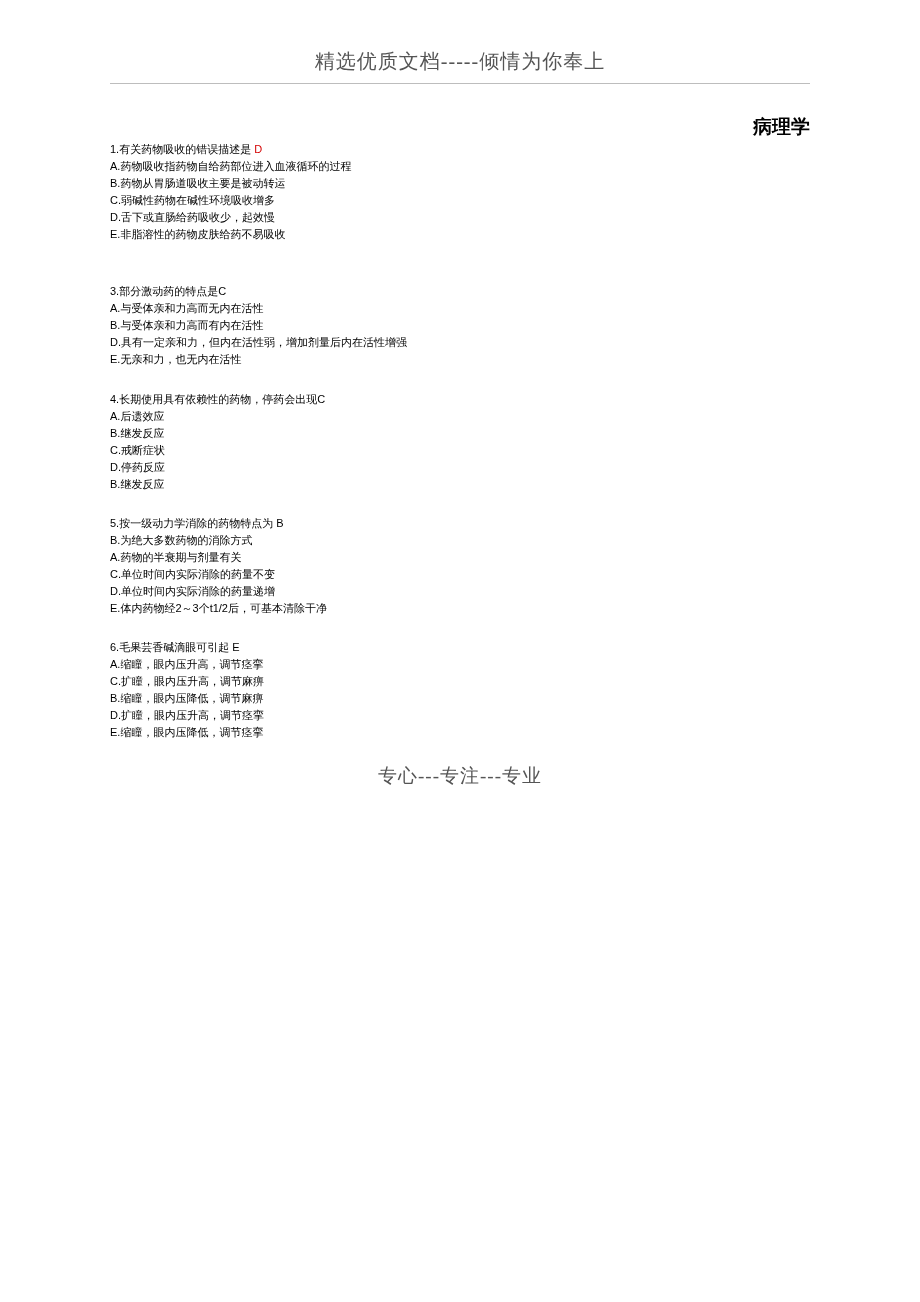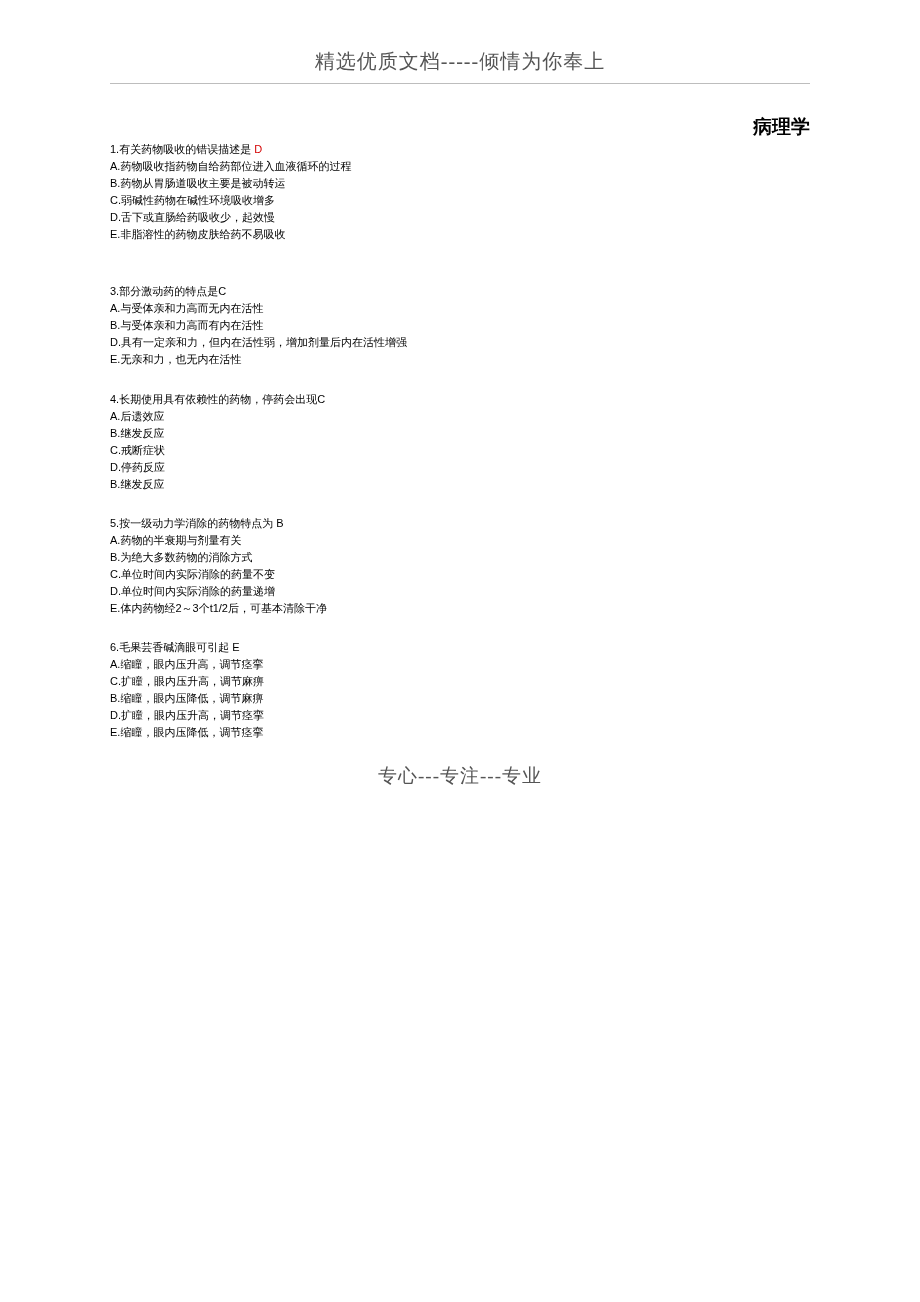--- a/index.html
+++ b/index.html
@@ -95,22 +95,22 @@
     <div class="option">B.继发反应</div>
     <div class="option">C.戒断症状</div>
     <div class="option">D.停药反应</div>
     <div class="option">B.继发反应</div>
   </div>
 
   <div class="question-block">
     <div class="stem">
       <span>5.按一级动力学消除的药物特点为 B</span>
     </div>
+    <div class="option">B.为绝大多数药物的消除方式</div>
     <div class="option">A.药物的半衰期与剂量有关</div>
-    <div class="option">B.为绝大多数药物的消除方式</div>
     <div class="option">C.单位时间内实际消除的药量不变</div>
     <div class="option">D.单位时间内实际消除的药量递增</div>
     <div class="option">E.体内药物经2～3个t1/2后，可基本清除干净</div>
   </div>
 
   <div class="question-block">
     <div class="stem">
       <span>6.毛果芸香碱滴眼可引起 E</span>
     </div>
     <div class="option">A.缩瞳，眼内压升高，调节痉挛</div>

